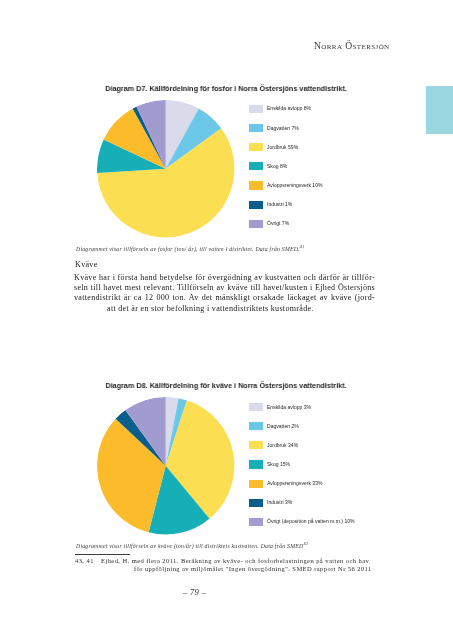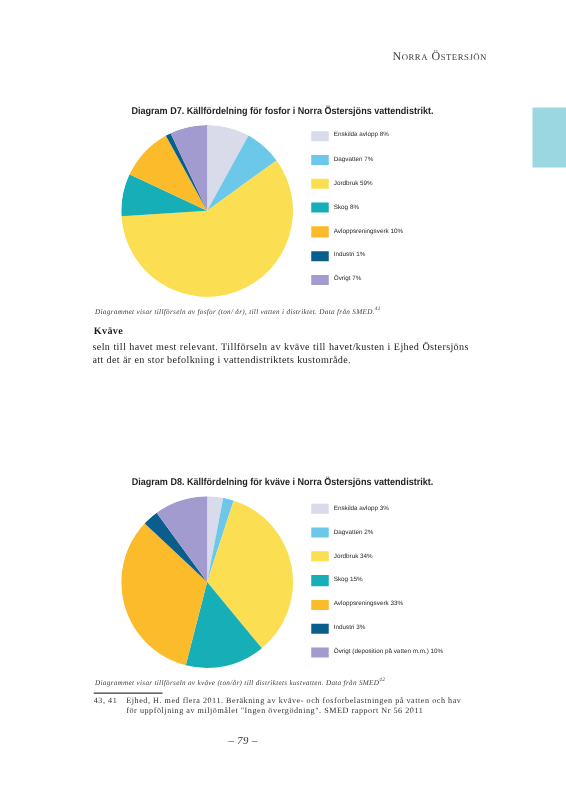--- a/index.html
+++ b/index.html
@@ -15,25 +15,25 @@
        transform:scaleX(0.917);transform-origin:center top;}
   .pie{position:absolute;border-radius:50%;}
   .legend{position:absolute;}
   .legend-row{display:flex;align-items:center;height:19.15px;}
   .swatch{flex:0 0 auto;width:13.5px;height:8.1px;}
   .legend-label{font-family:"Liberation Sans",sans-serif;color:#231f20;font-size:5.05px;
        margin-left:4.2px;white-space:nowrap;line-height:1;}
   .caption{position:absolute;font-family:"Liberation Serif",serif;font-style:italic;
        font-size:5.75px;color:#3b3b3b;white-space:nowrap;line-height:1;letter-spacing:0.245px;}
   .caption sup{font-size:4.2px;vertical-align:super;}
-  .body-h{position:absolute;font-family:"Liberation Serif",serif;font-weight:bold;font-size:8.1px;color:#1a1a1a;letter-spacing:0.29px;line-height:1;}
+  .body-h{position:absolute;font-family:"Liberation Serif",serif;font-weight:normal;font-size:8.1px;color:#1a1a1a;letter-spacing:0.29px;line-height:1;}
   .body-p{position:absolute;font-family:"Liberation Serif",serif;font-size:8.1px;color:#1a1a1a;letter-spacing:0.29px;}
   .body-line{display:block;text-align:justify;text-align-last:justify;height:10.45px;line-height:10.45px;
        white-space:pre-wrap;}
-  .body-line.last{text-align-last:left;}
+  .body-line.last{text-align-last:left;margin-left:33px;}
   .rule{position:absolute;background:#3a3a3a;height:1px;}
   .footnote{position:absolute;font-family:"Liberation Serif",serif;font-size:6.5px;color:#2e2e2e;
        letter-spacing:0.43px;}
   .footnote .body-line{height:8px;line-height:8px;text-align:left;text-align-last:left;white-space:nowrap;}
   .footnote-marker{position:absolute;font-family:"Liberation Serif",serif;font-size:6.5px;color:#2e2e2e;letter-spacing:0.43px;
        line-height:8px;white-space:nowrap;}
   .pagenum{position:absolute;font-family:"Liberation Serif",serif;font-style:italic;font-size:8.6px;color:#2e2e2e;text-align:center;line-height:1;letter-spacing:0.3px;}
 </style>
 </head>
 <body>
@@ -80,21 +80,23 @@
       </div>
       <div class="legend-row">
         <span class="swatch" style="background: rgb(162, 155, 207);"></span>
         <span class="legend-label">Övrigt 7%</span>
       </div>
     </div>
   <div class="caption" style="left:76px;top:245.4px;width:320px;"><span>Diagrammet visar tillförseln av fosfor (ton/ år), till vatten i distriktet. Data från SMED.</span><sup>41</sup></div>
 
   <div class="body-h" style="left:74.5px;top:261.3px;">Kväve</div>
   <div class="body-p" id="para1" style="left:74px;top:272.5px;width:301px;">
+      <span class="body-line">Kväve har i första hand betydelse för övergödning av kustvatten och därför är tillför-</span>
       <span class="body-line">seln till havet mest relevant. Tillförseln av kväve till havet/kusten i Ejhed Östersjöns</span>
+      <span class="body-line">vattendistrikt är ca 12 000 ton. Av det mänskligt orsakade läckaget av kväve (jord-</span>
       <span class="body-line last">att det är en stor befolkning i vattendistriktets kustområde.</span>
     </div>
 
   <div class="chart-title" style="left:66px;top:382.1px;width:320px;">Diagram D8. Källfördelning för kväve i Norra Östersjöns vattendistrikt.</div>
   <svg class="pie" id="pie1" viewBox="0 0 200 200" style="left:97.2px;top:397.2px;width:137.4px;height:137.4px;">
       <path d="M 100 100 L 100.000 0.000 A 100 100 0 0 1 118.738 1.771 Z" fill="#D9DAEA"></path>
       <path d="M 100 100 L 118.738 1.771 A 100 100 0 0 1 130.902 4.894 Z" fill="#6CC8E9"></path>
       <path d="M 100 100 L 130.902 4.894 A 100 100 0 0 1 163.742 177.051 Z" fill="#FBDE52"></path>
       <path d="M 100 100 L 163.742 177.051 A 100 100 0 0 1 75.131 196.858 Z" fill="#16AFB7"></path>
       <path d="M 100 100 L 75.131 196.858 A 100 100 0 0 1 27.103 31.545 Z" fill="#FBBB2B"></path>

